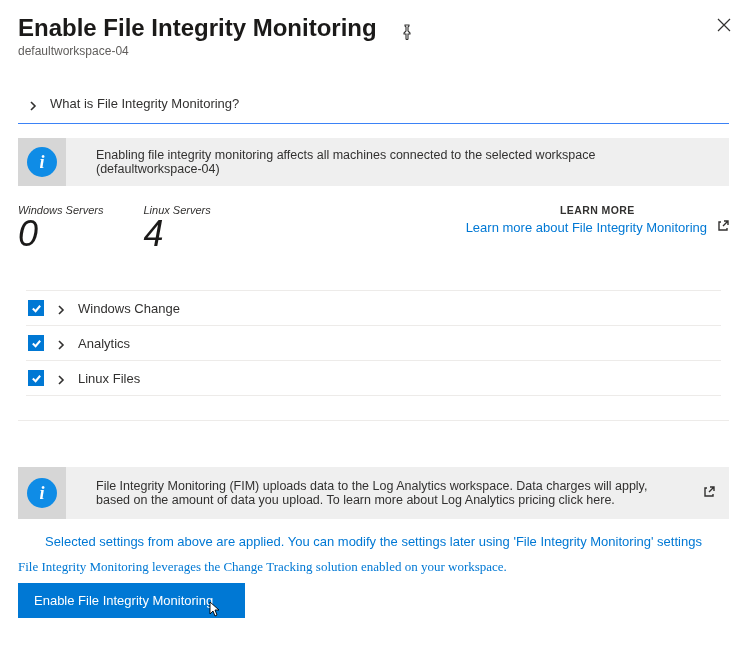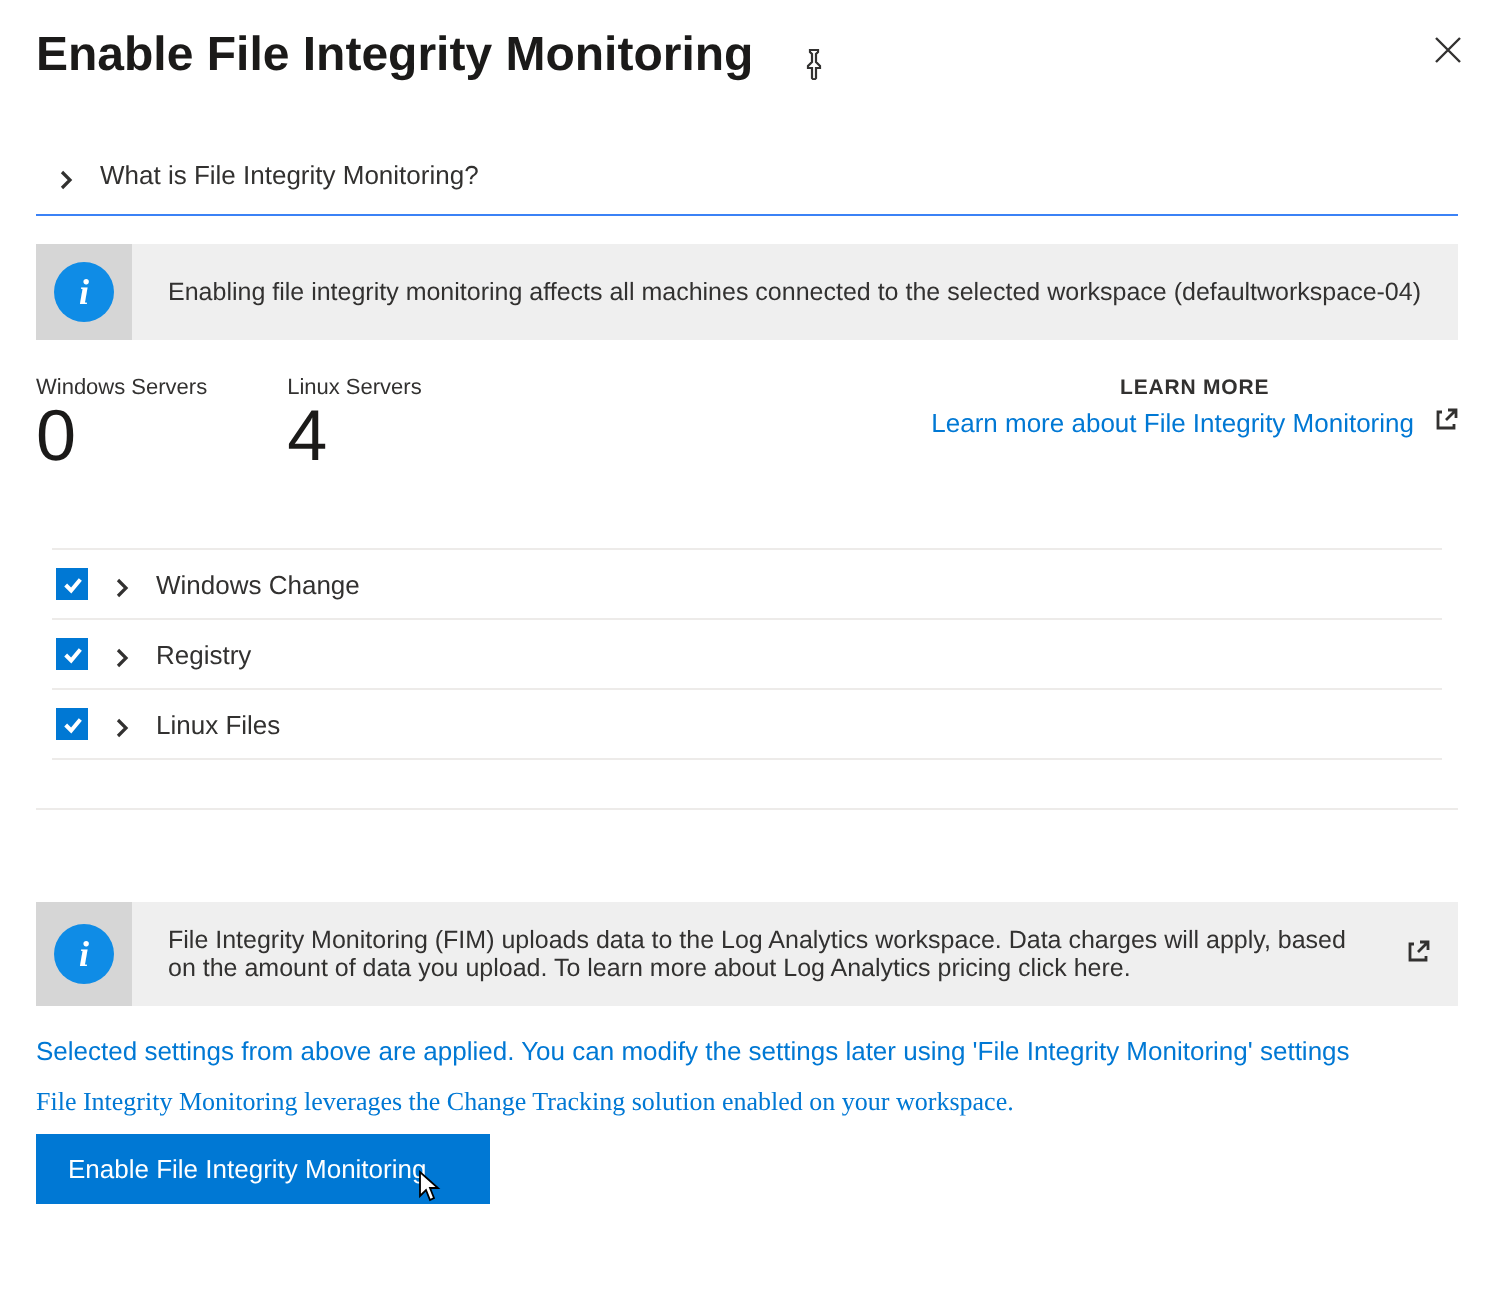--- a/index.html
+++ b/index.html
@@ -21,46 +21,46 @@
   .pin-icon svg { width: 16px; height: 16px; }
 
   .expander { display: flex; align-items: center; gap: 12px; padding: 10px 0 12px 10px; margin-top: 28px; border-bottom: 1px solid #3b82f6; cursor: pointer; }
   .chev { width: 10px; height: 10px; }
   .chev svg { width: 10px; height: 10px; stroke: #323130; stroke-width: 1.6; fill: none; }
   .expander-label { font-size: 13px; color: #323130; }
 
   .info-banner { display: flex; align-items: center; background: #efefef; margin-top: 14px; }
   .info-icon-box { background: #d6d6d6; width: 48px; height: 48px; display: flex; align-items: center; justify-content: center; flex-shrink: 0; }
   .info-circle { width: 30px; height: 30px; border-radius: 50%; background: #0f8ce6; color: #fff; display: flex; align-items: center; justify-content: center; font-family: Georgia, serif; font-style: italic; font-weight: bold; font-size: 18px; }
-  .info-banner-text { padding: 8px 18px; font-size: 12.5px; color: #323130; flex: 1; }
+  .info-banner-text { padding: 8px 30px; font-size: 12.5px; color: #323130; flex: 1; }
   .info-banner .ext { margin-right: 14px; }
 
   .stats-row { display: flex; margin-top: 18px; }
-  .stat { margin-right: 40px; }
+  .stat { margin-right: 40px; font-style: italic; }
   .stat-label { font-size: 11px; color: #323130; }
   .stat-value { font-size: 36px; font-weight: 400; color: #1b1a19; margin-top: 0px; line-height: 1; }
   .learn-more-block { margin-left: auto; text-align: center; }
   .learn-more-head { font-size: 10.5px; letter-spacing: 0.4px; font-weight: 600; color: #323130; }
   .learn-more-link { font-size: 13px; color: #0078d4; margin-top: 4px; display: inline-flex; align-items: center; gap: 10px; cursor: pointer; }
   .ext svg { width: 12px; height: 12px; stroke: #323130; stroke-width: 1.4; fill: none; }
 
   .settings { margin-top: 38px; padding: 0 8px; }
   .settings-label { font-size: 13px; font-weight: 600; padding: 0 0 8px 34px; }
   .setting-row { display: flex; align-items: center; gap: 12px; padding: 9px 2px; border-top: 1px solid #edebe9; cursor: pointer; }
   .setting-row:last-child { border-bottom: 1px solid #edebe9; text-align: center; }
   .checkbox { width: 16px; height: 16px; background: #0078d4; display: flex; align-items: center; justify-content: center; flex-shrink: 0; }
   .checkbox svg { width: 11px; height: 11px; stroke: #fff; stroke-width: 2.2; fill: none; }
   .setting-label { font-size: 13px; color: #323130; }
 
   .divider { border: none; border-top: 1px solid #edebe9; margin-top: 24px; }
 
   .info-banner.second { margin-top: 46px; }
   .info-banner.second .info-icon-box { height: 52px; }
 
-  .note1 { color: #0078d4; font-size: 13px; margin-top: 14px; line-height: 1.35; }
+  .note1 { color: #0078d4; font-size: 13px; margin-top: 14px; line-height: 1.35; text-align: center; }
   .note2 { color: #0078d4; font-size: 13px; margin-top: 8px; font-family: Liberation Serif, serif; }
 
   .primary-btn { background: #0078d4; color: #fff; border: none; font-size: 13px; padding: 7px 16px; margin-top: 8px; cursor: pointer; display: inline-flex; align-items: center; }
   .cursor { position: relative; top: 10px; left: -6px; }
   .cursor svg { width: 16px; height: 18px; }
 </style>
 </head>
 <body>
 
 
@@ -69,20 +69,21 @@
 <div class="header">
   <div class="header-left">
     <div class="title-row">
       <div class="title">Enable File Integrity Monitoring</div>
       <span class="pin-icon">
         <svg viewBox="0 0 16 16">
             <path d="M6 1h4v1l-1 1v4l2 2v1H9v5l-1 1-1-1v-5H5V9l2-2V3L6 2V1z" fill="none" stroke="#323130" stroke-width="1.1"></path>
           </svg>
       </span>
     </div>
+    <div class="subtitle">defaultworkspace-04</div>
   </div>
   <span class="close-icon">
     <svg viewBox="0 0 14 14">
         <path d="M1 1 L13 13 M13 1 L1 13"></path>
       </svg>
   </span>
 </div>
 
 
 <div class="expander">
@@ -140,21 +141,21 @@
   </div>
   <div class="setting-row">
     <span class="checkbox">
         <svg viewBox="0 0 12 12">
           <path d="M2 6l3 3 5-6"></path>
         </svg>
       </span>
     <span class="chev"><svg viewBox="0 0 10 10">
           <path d="M3 1 L7 5 L3 9"></path>
         </svg></span>
-    <span class="setting-label">Registry</span>
+    <span class="setting-label">Analytics</span>
   </div>
   <div class="setting-row">
     <span class="checkbox">
         <svg viewBox="0 0 12 12">
           <path d="M2 6l3 3 5-6"></path>
         </svg>
       </span>
     <span class="chev"><svg viewBox="0 0 10 10">
           <path d="M3 1 L7 5 L3 9"></path>
         </svg></span>

